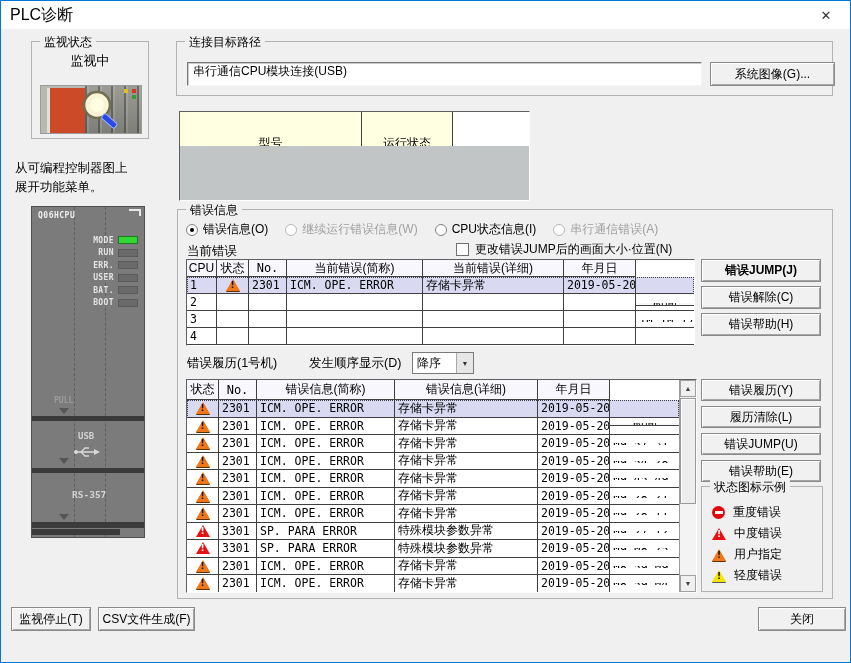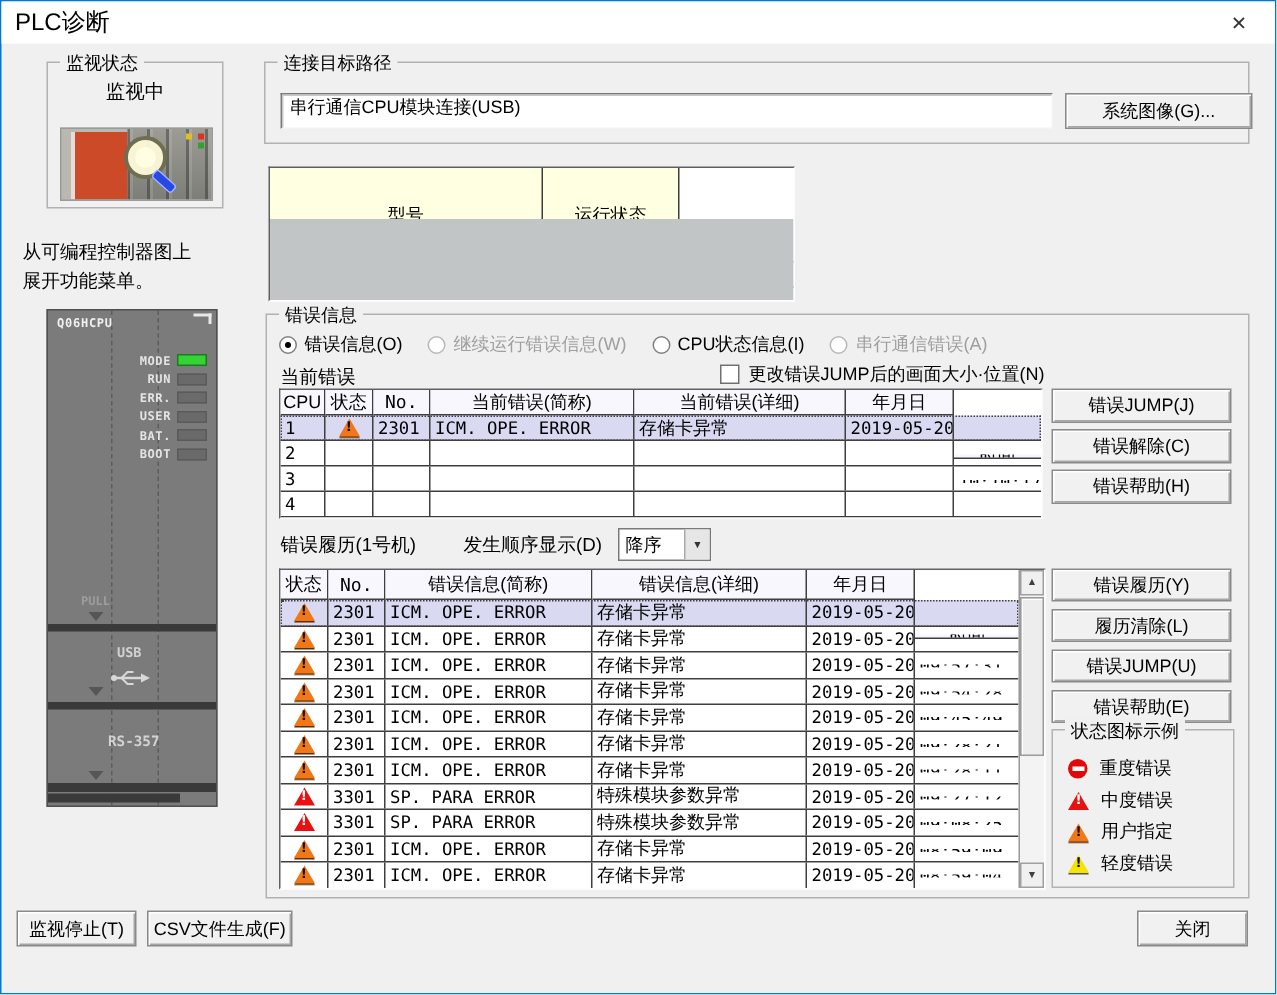--- a/index.html
+++ b/index.html
@@ -113,21 +113,21 @@
   .icon-severe-circle:after { content:""; position:absolute; left:2.5px; top:5px; width:8px; height:3px; background:#fff; }
 
   
   .radio-row { position:absolute; left:185px; top:220px; display:flex; gap:17px; align-items:center; }
   .radio-item { display:flex; align-items:center; gap:5px; }
   .rb { width:12px; height:12px; border-radius:50%; background:#fff; border:1px solid #808080; position:relative; flex:none; }
   .rb.on:after { content:""; position:absolute; left:3px; top:3px; width:4px; height:4px; border-radius:50%; background:#000; }
   .radio-item.disabled .rlab { color:#9f9f9f; }
   .radio-item.disabled .rb { border-color:#b8b8b8; }
   .cb { width:13px; height:13px; background:#fff; border:1px solid #707070; flex:none; }
-  .chk-row { position:absolute; left:455px; top:240px; display:flex; align-items:center; gap:6px;margin-left:24px; }
+  .chk-row { position:absolute; left:455px; top:240px; display:flex; align-items:center; gap:6px; }
 
   
   .combo { position:absolute; left:411px; top:351px; width:62px; height:22px; background:#fff; border:1px solid #7a7a7a; display:flex; }
   .combo-val { flex:1; display:flex; align-items:center; padding-left:4px; font-size:12px; }
   .combo-btn { width:17px; background:#e6e6e6; border-left:1px solid #aaa; display:flex; align-items:center; justify-content:center; font-size:7px; color:#333; }
 
   
   .sbar { position:absolute; right:0; top:0; bottom:0; width:17px; background:#f3f3f3; border-left:1px solid #9a9a9a; }
   .sb-btn { position:absolute; left:0; width:16px; height:17px; background:#f0f0f0; border:1px solid #a0a0a0; display:flex; align-items:center; justify-content:center; font-size:7px; color:#404040; }
   .sb-up { top:0; } .sb-dn { bottom:0; }
@@ -315,21 +315,21 @@
           <div class="tc" style="width: 32px; justify-content: center;"></div>
           <div class="tc cell-txt" style="width: 38px;"></div>
           <div class="tc cell-txt" style="width: 136px;"></div>
           <div class="tc cell-cjk" style="width: 141px;"></div>
           <div class="tc cell-txt" style="width: 72px;"></div>
           <div class="tc cell-txt" style="width: 58px;"></div>
         </div>
       </div>
   </div>
 
-  <div class="btn" style="left:700px;top:258px;width:120px;height:23px;">
+  <div class="btn" style="left:700px;top:258px;width:120px;height:23px;font-weight:bold;">
       <span>错误JUMP(J)</span>
     </div>
   <div class="btn" style="left:700px;top:285px;width:120px;height:23px;">
       <span>错误解除(C)</span>
     </div>
   <div class="btn" style="left:700px;top:312px;width:120px;height:23px;">
       <span>错误帮助(H)</span>
     </div>
 
   <div class="hist-label" style="left:186px;top:354px;">错误履历(1号机)</div>
@@ -503,17 +503,17 @@
         </div>
       </div>
   </div>
 
   <div class="btn" style="left:10px;top:606px;width:80px;height:24px;">
       <span>监视停止(T)</span>
     </div>
   <div class="btn" style="left:97px;top:606px;width:97px;height:24px;">
       <span>CSV文件生成(F)</span>
     </div>
-  <div class="btn" style="left:757px;top:606px;width:74px;height:24px;">
+  <div class="btn" style="left:757px;top:606px;width:88px;height:24px;">
       <span>关闭</span>
     </div>
 
 </div>
 
 </body></html>

